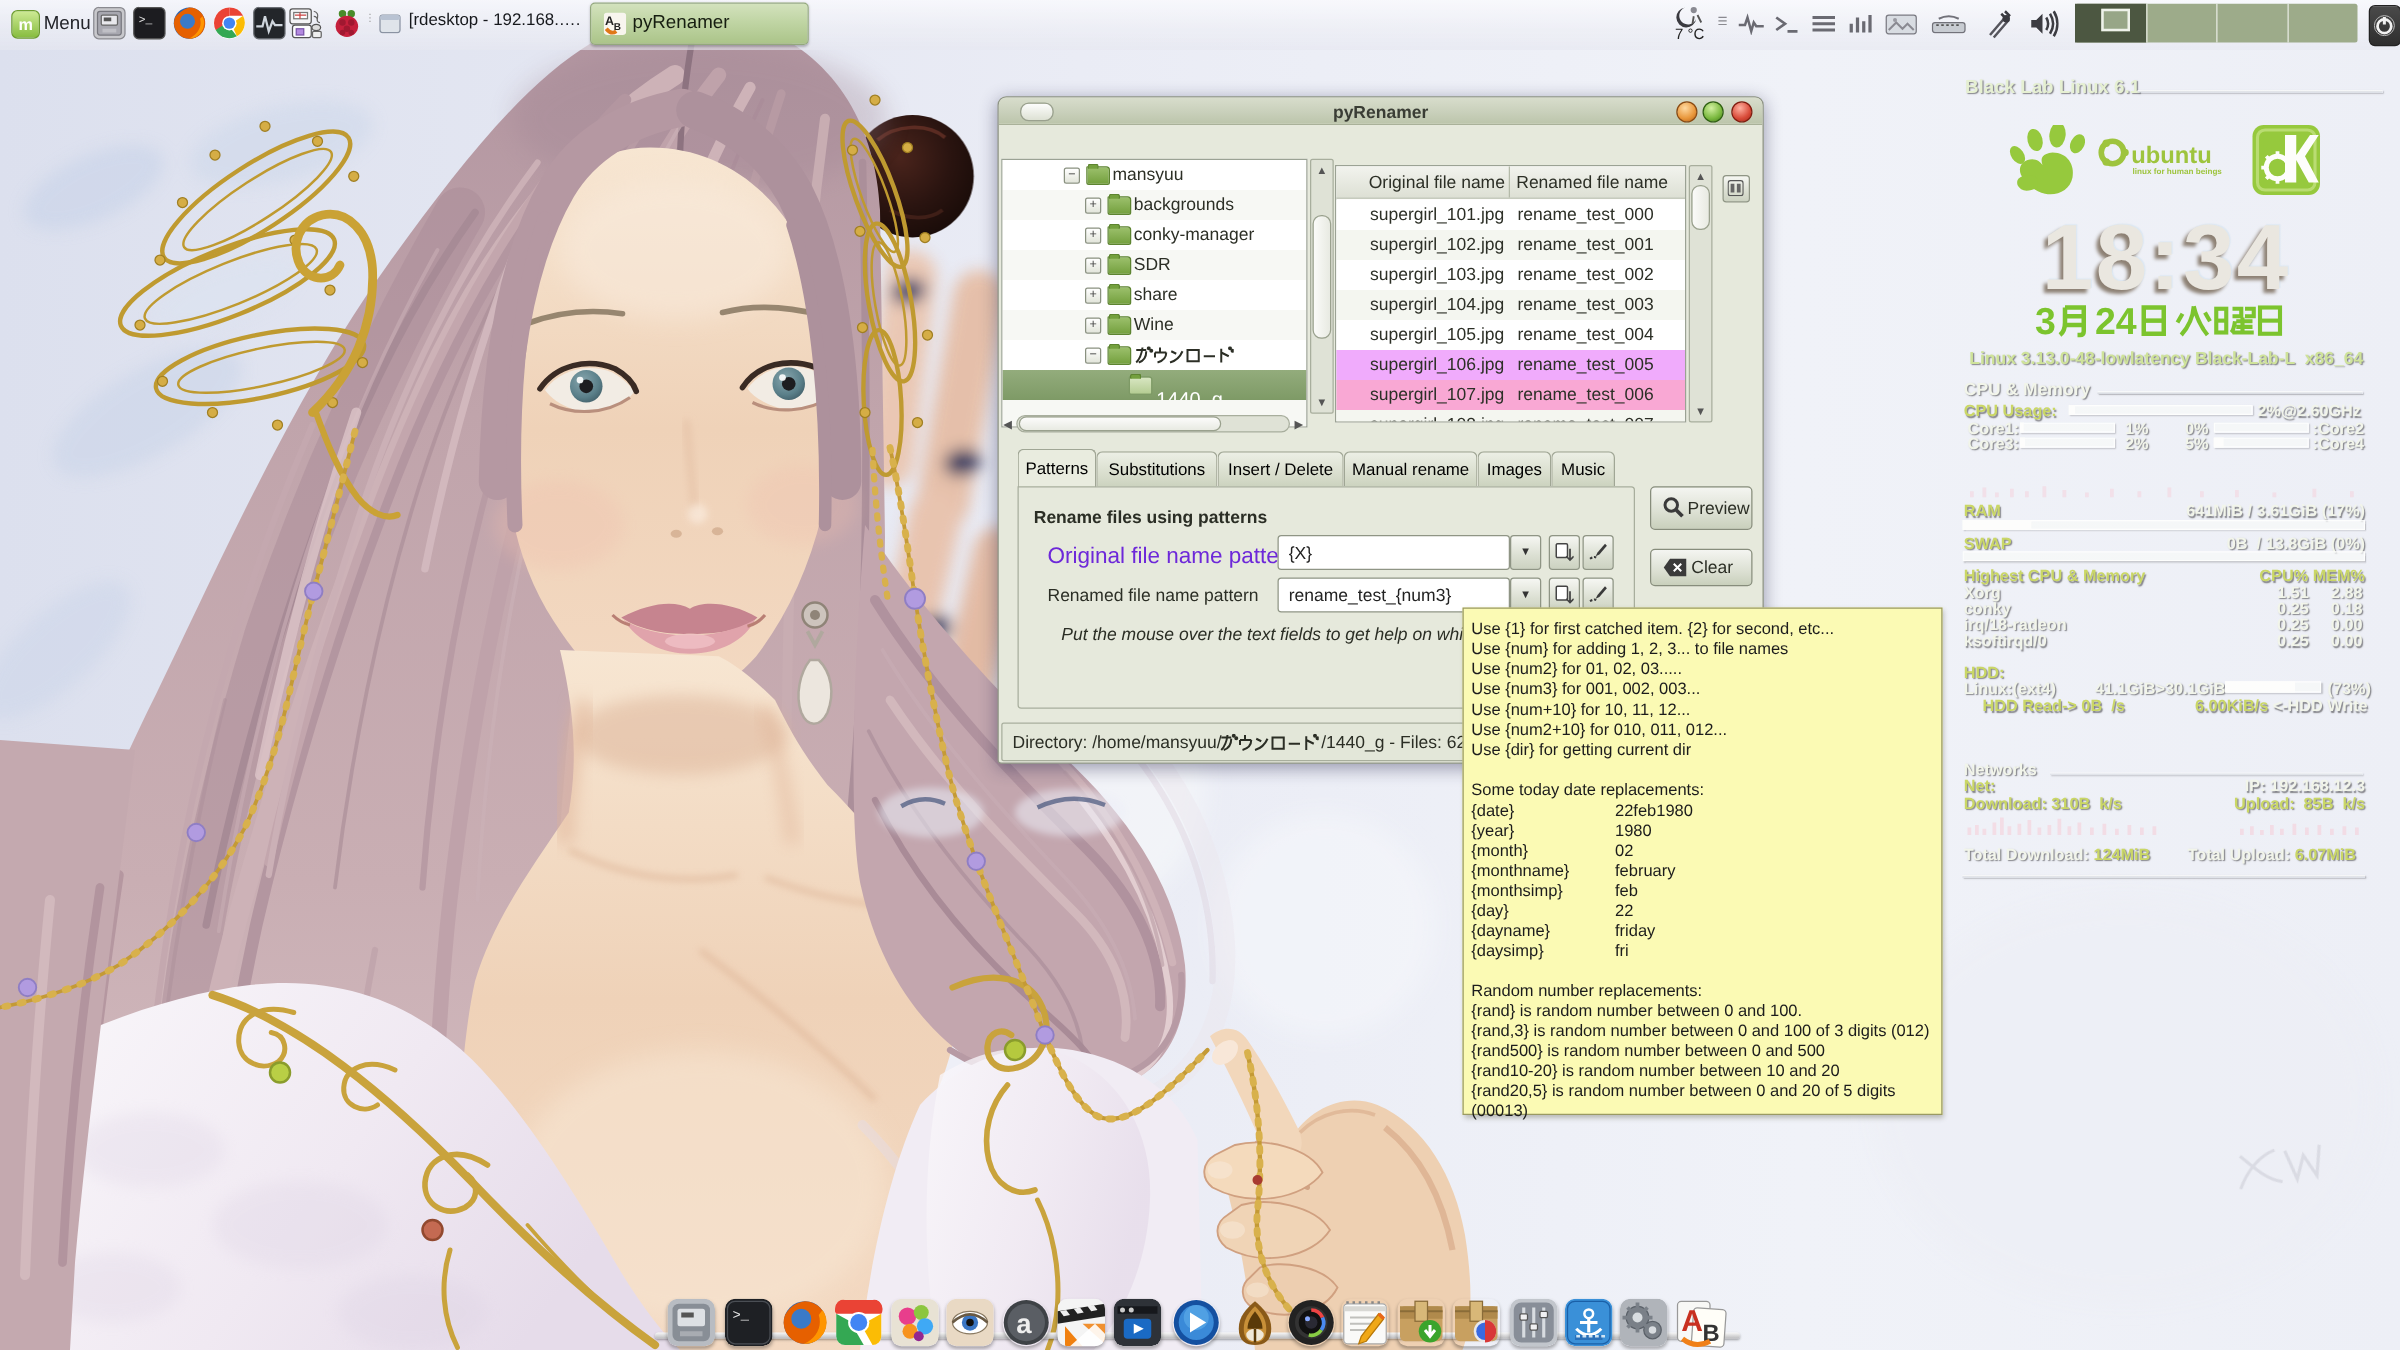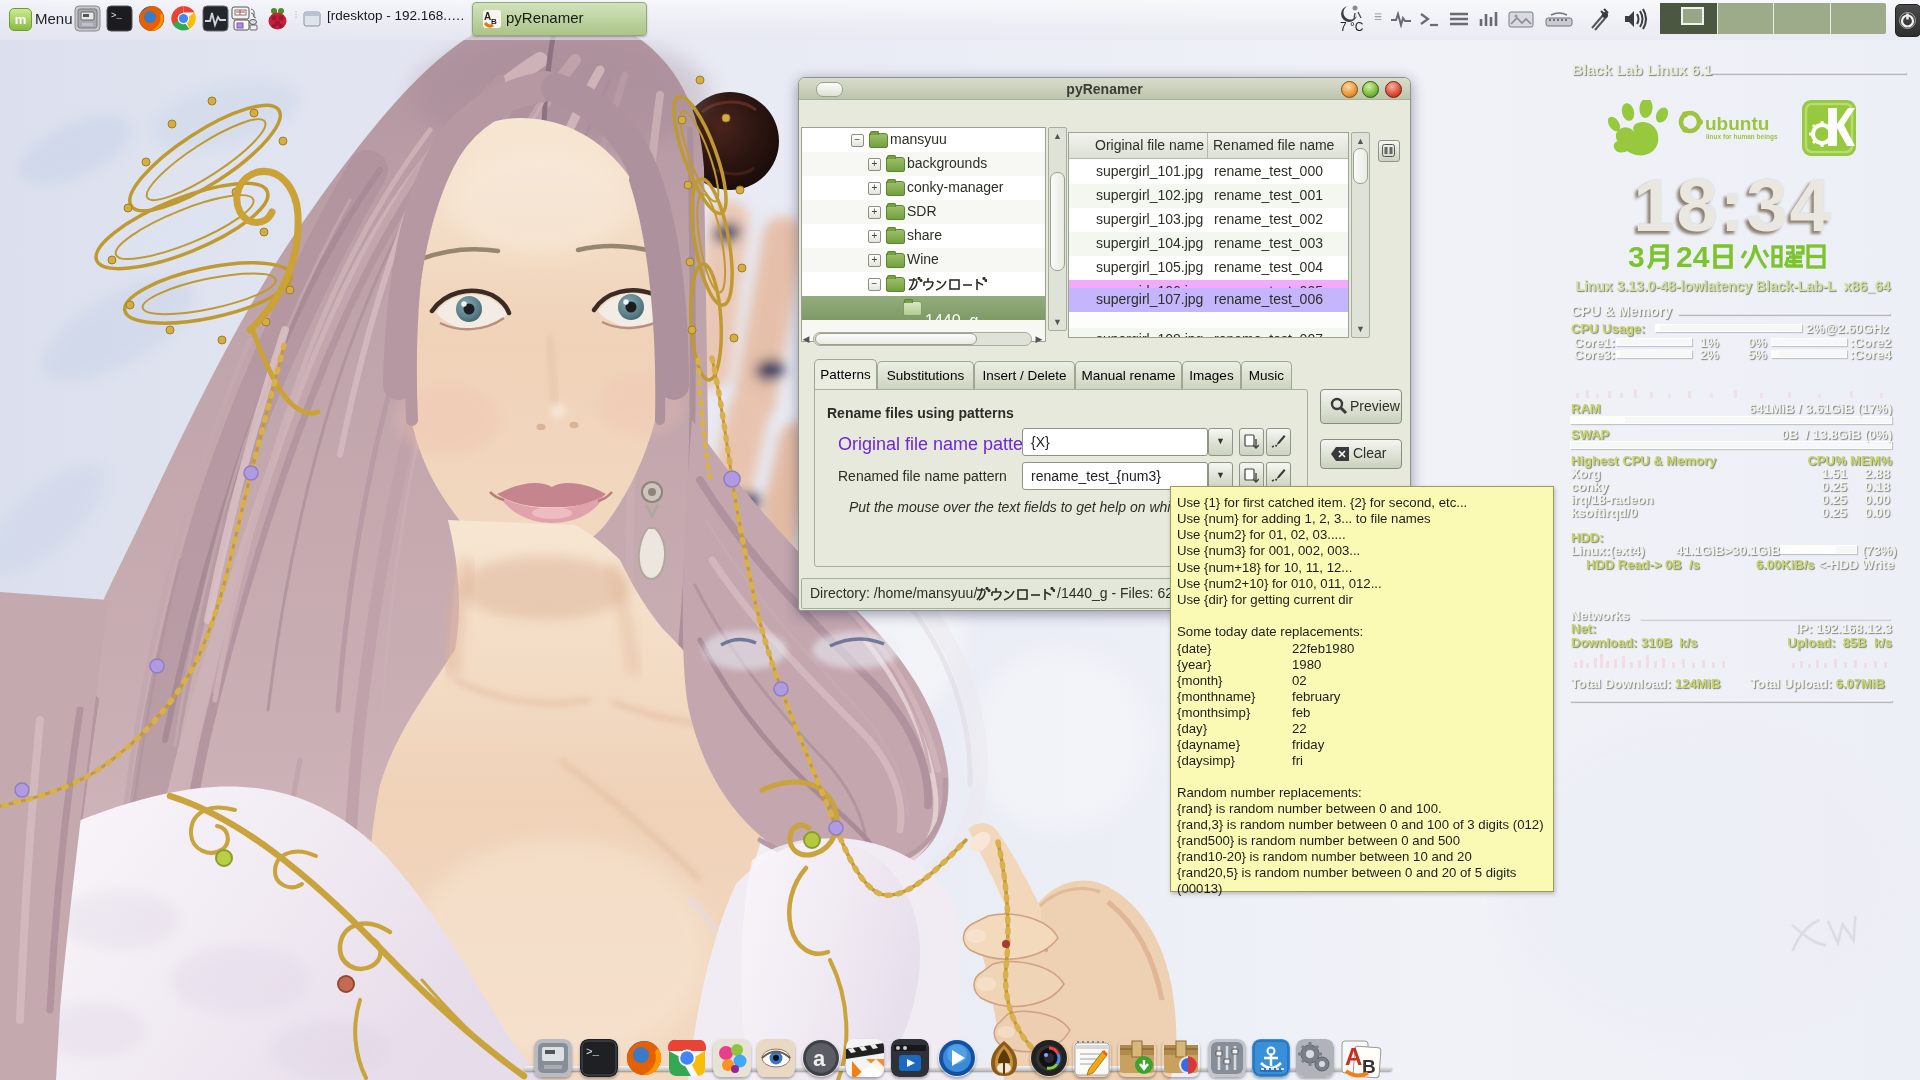--- a/index.html
+++ b/index.html
@@ -802,21 +802,21 @@
           <span style="position:absolute;left:145px;top:3px">rename_test_003</span>
         </div>
       <div class="row" style="top:123px;background:#fff">
           <span style="position:absolute;left:27px;top:3px">supergirl_105.jpg</span>
           <span style="position:absolute;left:145px;top:3px">rename_test_004</span>
         </div>
       <div class="row" style="top:147px;background:#f0abfc">
           <span style="position:absolute;left:27px;top:3px">supergirl_106.jpg</span>
           <span style="position:absolute;left:145px;top:3px">rename_test_005</span>
         </div>
-      <div class="row" style="top:155px;background:#c4b5fd">
+      <div class="row" style="top:171px;background:#f9a8d4">
           <span style="position:absolute;left:27px;top:3px">supergirl_107.jpg</span>
           <span style="position:absolute;left:145px;top:3px">rename_test_006</span>
         </div>
       <div class="row" style="top:195px;background:#f4f6f0">
           <span style="position:absolute;left:27px;top:3px">supergirl_108.jpg</span>
           <span style="position:absolute;left:145px;top:3px">rename_test_007</span>
         </div>
     </div>
     <div class="vsb" style="left:552px;top:54px;height:204px">
       <div class="arr" style="top:3px">▲</div>
@@ -908,21 +908,21 @@
           </g>
         </svg>
         <span style="position:absolute;left:255px;top:6px">/1440_g - Files: 62</span>
       </div>
   </div>
   <div id="tooltip">
     <div class="ln" style="top:8px">Use {1} for first catched item. {2} for second, etc...</div>
     <div class="ln" style="top:24px">Use {num} for adding 1, 2, 3... to file names</div>
     <div class="ln" style="top:40px">Use {num2} for 01, 02, 03.....</div>
     <div class="ln" style="top:56px">Use {num3} for 001, 002, 003...</div>
-    <div class="ln" style="top:73px">Use {num+18} for 10, 11, 12...</div>
+    <div class="ln" style="top:73px">Use {num+10} for 10, 11, 12...</div>
     <div class="ln" style="top:89px">Use {num2+10} for 010, 011, 012...</div>
     <div class="ln" style="top:105px">Use {dir} for getting current dir</div>
     <div class="ln" style="top:137px">Some today date replacements:</div>
     <div class="ln" style="top:154px">{date}<span class="v">22feb1980</span></div>
     <div class="ln" style="top:170px">{year}<span class="v">1980</span></div>
     <div class="ln" style="top:186px">{month}<span class="v">02</span></div>
     <div class="ln" style="top:202px">{monthname}<span class="v">february</span></div>
     <div class="ln" style="top:218px">{monthsimp}<span class="v">feb</span></div>
     <div class="ln" style="top:234px">{day}<span class="v">22</span></div>
     <div class="ln" style="top:250px">{dayname}<span class="v">friday</span></div>

